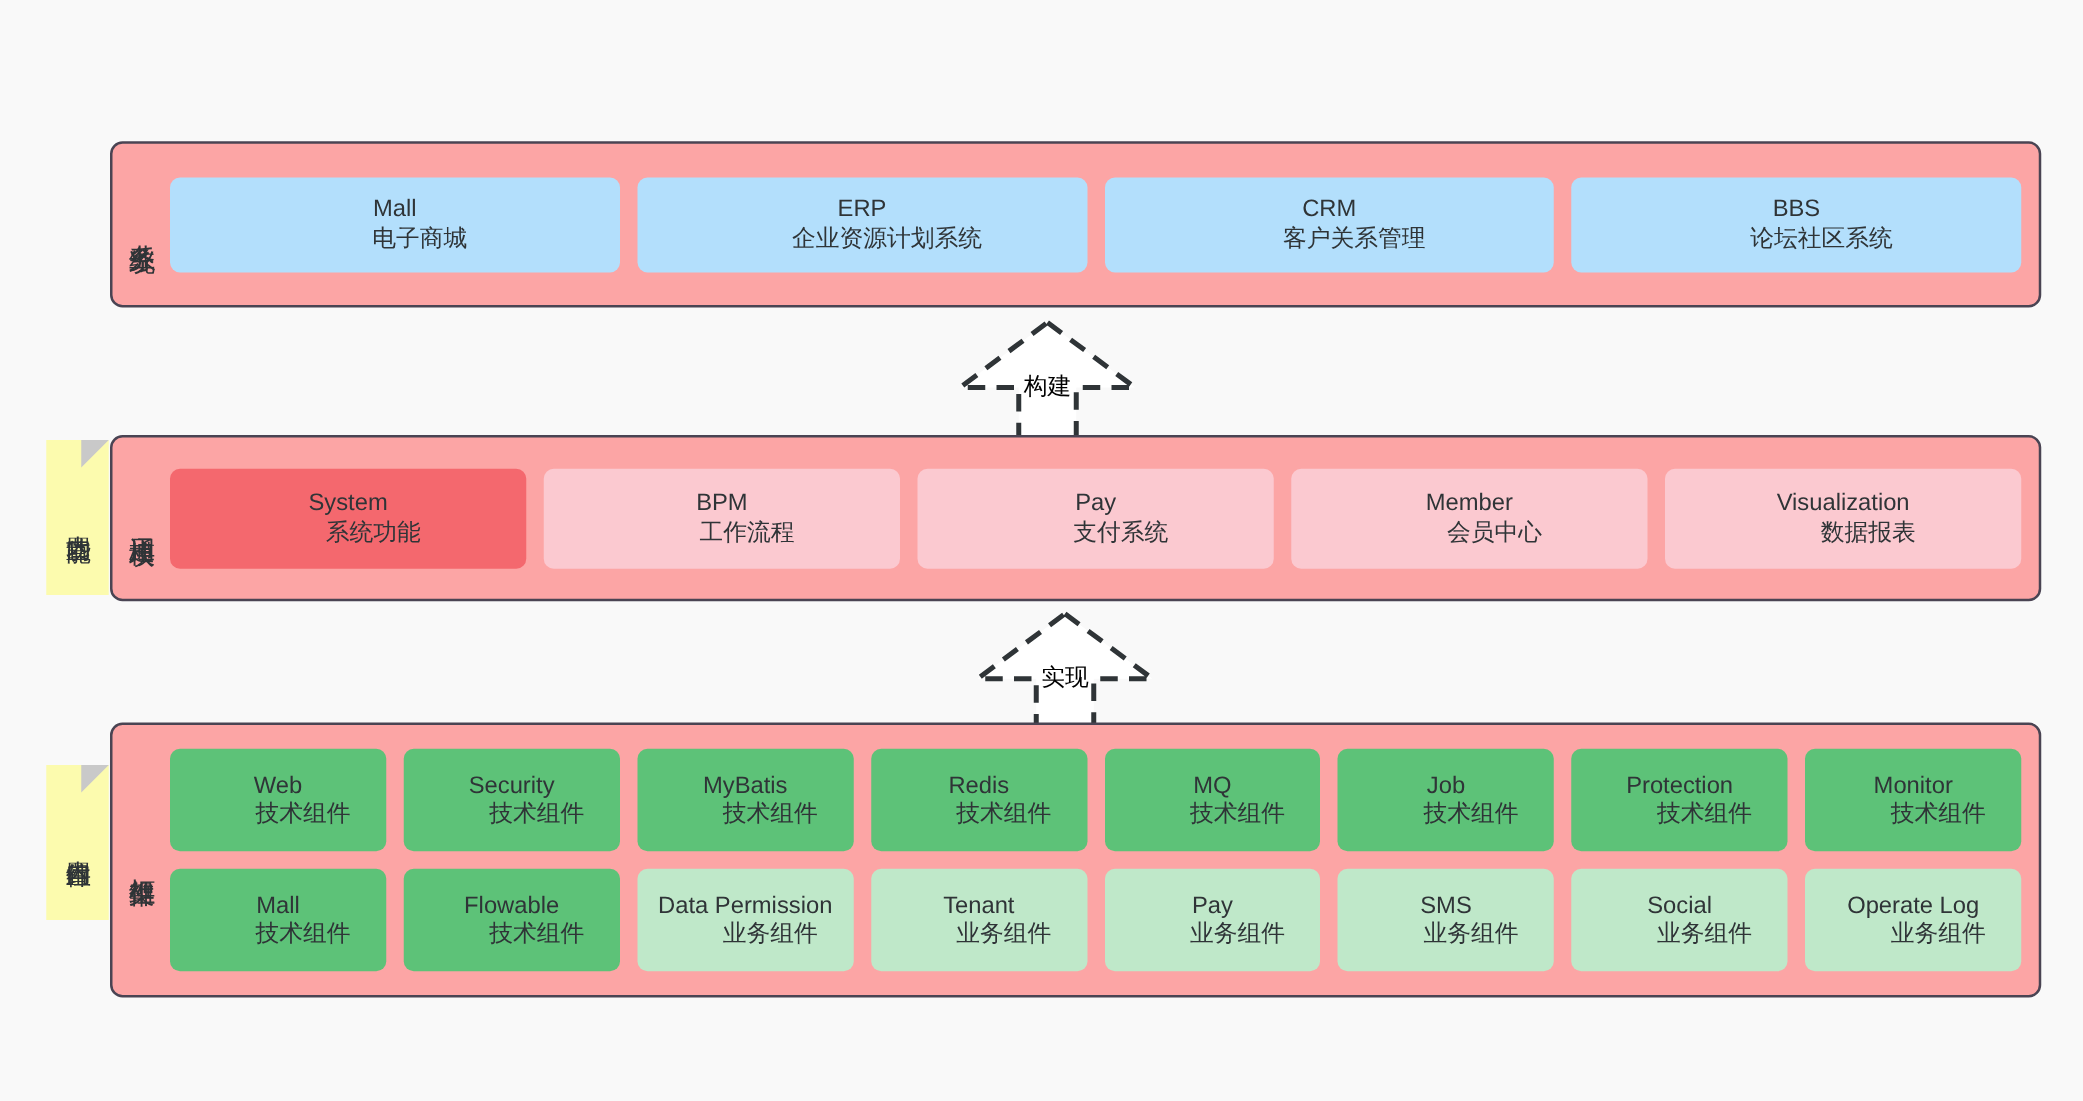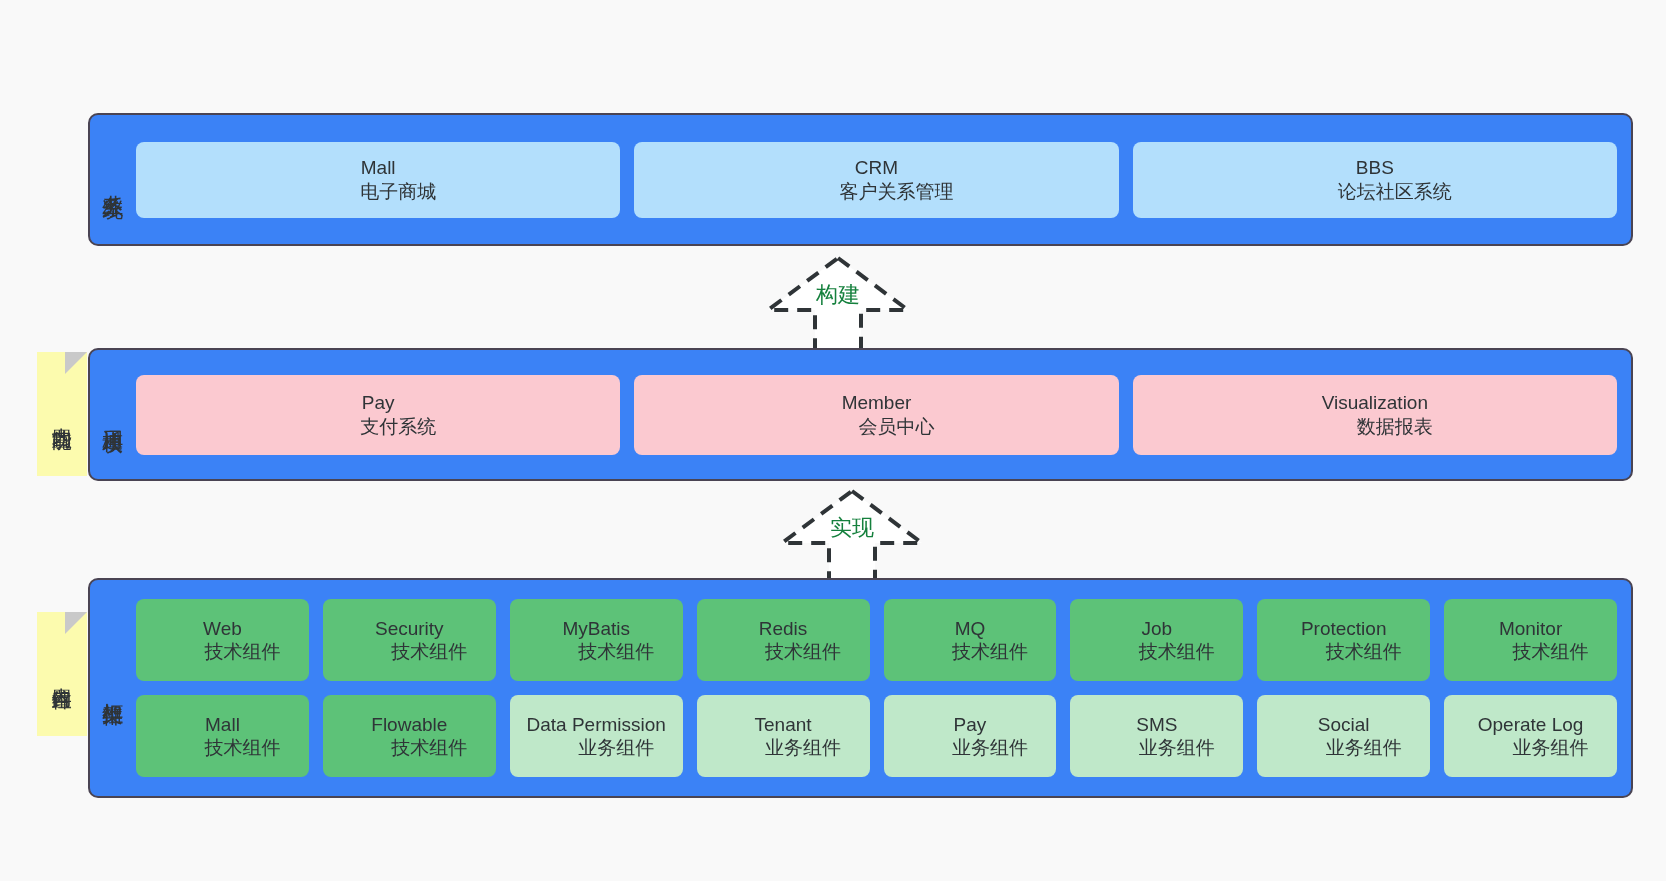--- a/index.html
+++ b/index.html
@@ -12,21 +12,21 @@
     width: 1666px;
     height: 881px;
     position: relative;
     font-family: "Liberation Sans", "DejaVu Sans", sans-serif;
     overflow: hidden;
   }
 
   
   .layer {
     position: absolute;
-    background: #3b82f6;
+    background: #fca5a5;
     border: 2px solid #4a4453;
     border-radius: 10px;
     display: flex;
     align-items: stretch;
   }
   .layer-title {
     flex: 0 0 auto;
     width: 46px;
     display: flex;
     align-items: center;
@@ -140,41 +140,45 @@
   .arrow {
     position: absolute;
     width: 180px;
     height: 110px;
   }
   .arrow svg { display: block; }
   .arrow-label {
     position: absolute;
     left: 0;
     right: 0;
-    top: 28px;
+    top: 44px;
     text-align: center;
-    font-size: 22px;
-    color: #15803d;
+    font-size: 19px;
+    color: #000000;
     pointer-events: none;
   }
   #arrow-build   { left: 748px; top: 252px; }
   #arrow-realize { left: 762px; top: 485px; }
 </style>
 </head>
 <body>
 
 <div class="layer" id="layer-business">
   <div class="layer-title">业务系统</div>
   <div class="layer-body">
     <div class="row">
       <div class="cell">
         <span class="t1">Mall</span>
         <span class="t2">电子商城</span>
       </div>
       <div class="cell">
+        <span class="t1">ERP</span>
+        <span class="t2">企业资源计划系统</span>
+      </div>
+      <div class="cell">
         <span class="t1">CRM</span>
         <span class="t2">客户关系管理</span>
       </div>
       <div class="cell">
         <span class="t1">BBS</span>
         <span class="t2">论坛社区系统</span>
       </div>
     </div>
   </div>
 </div>
@@ -187,20 +191,28 @@
 </div>
 
 <div class="note" id="note-common">
   <span>内置功能</span>
 </div>
 
 <div class="layer" id="layer-common">
   <div class="layer-title">通用模块</div>
   <div class="layer-body">
     <div class="row">
+      <div class="cell c-red">
+        <span class="t1">System</span>
+        <span class="t2">系统功能</span>
+      </div>
+      <div class="cell c-pink">
+        <span class="t1">BPM</span>
+        <span class="t2">工作流程</span>
+      </div>
       <div class="cell c-pink">
         <span class="t1">Pay</span>
         <span class="t2">支付系统</span>
       </div>
       <div class="cell c-pink">
         <span class="t1">Member</span>
         <span class="t2">会员中心</span>
       </div>
       <div class="cell c-pink">
         <span class="t1">Visualization</span>

